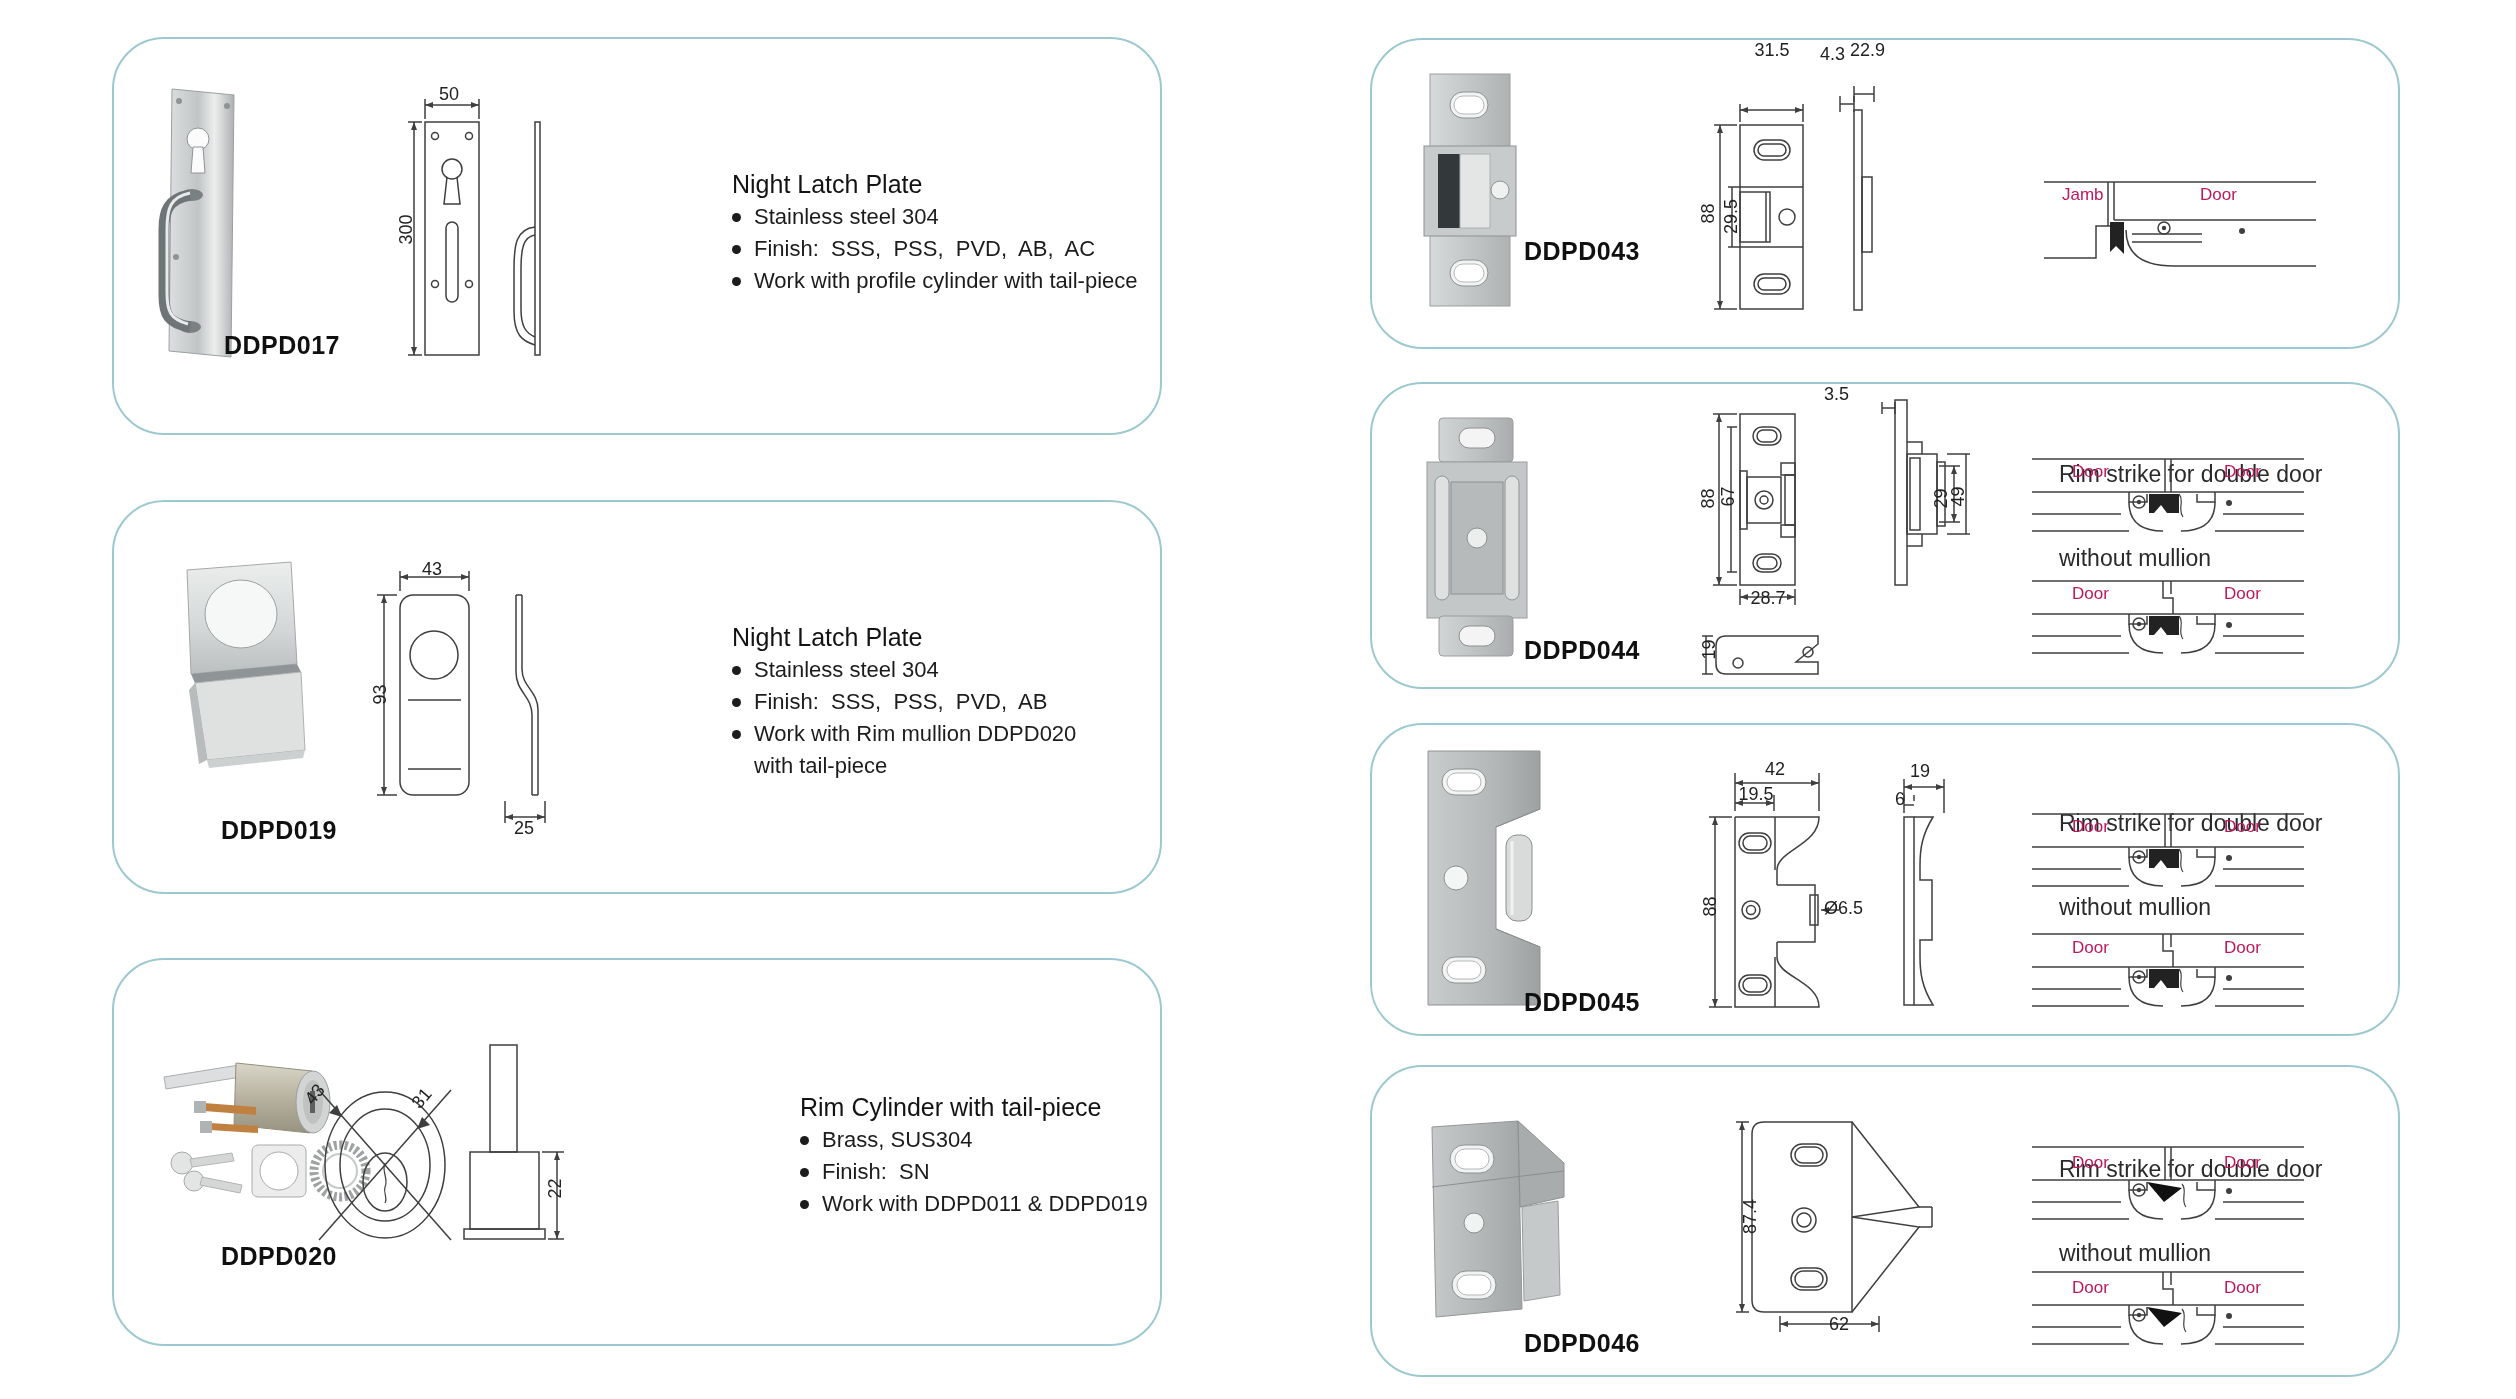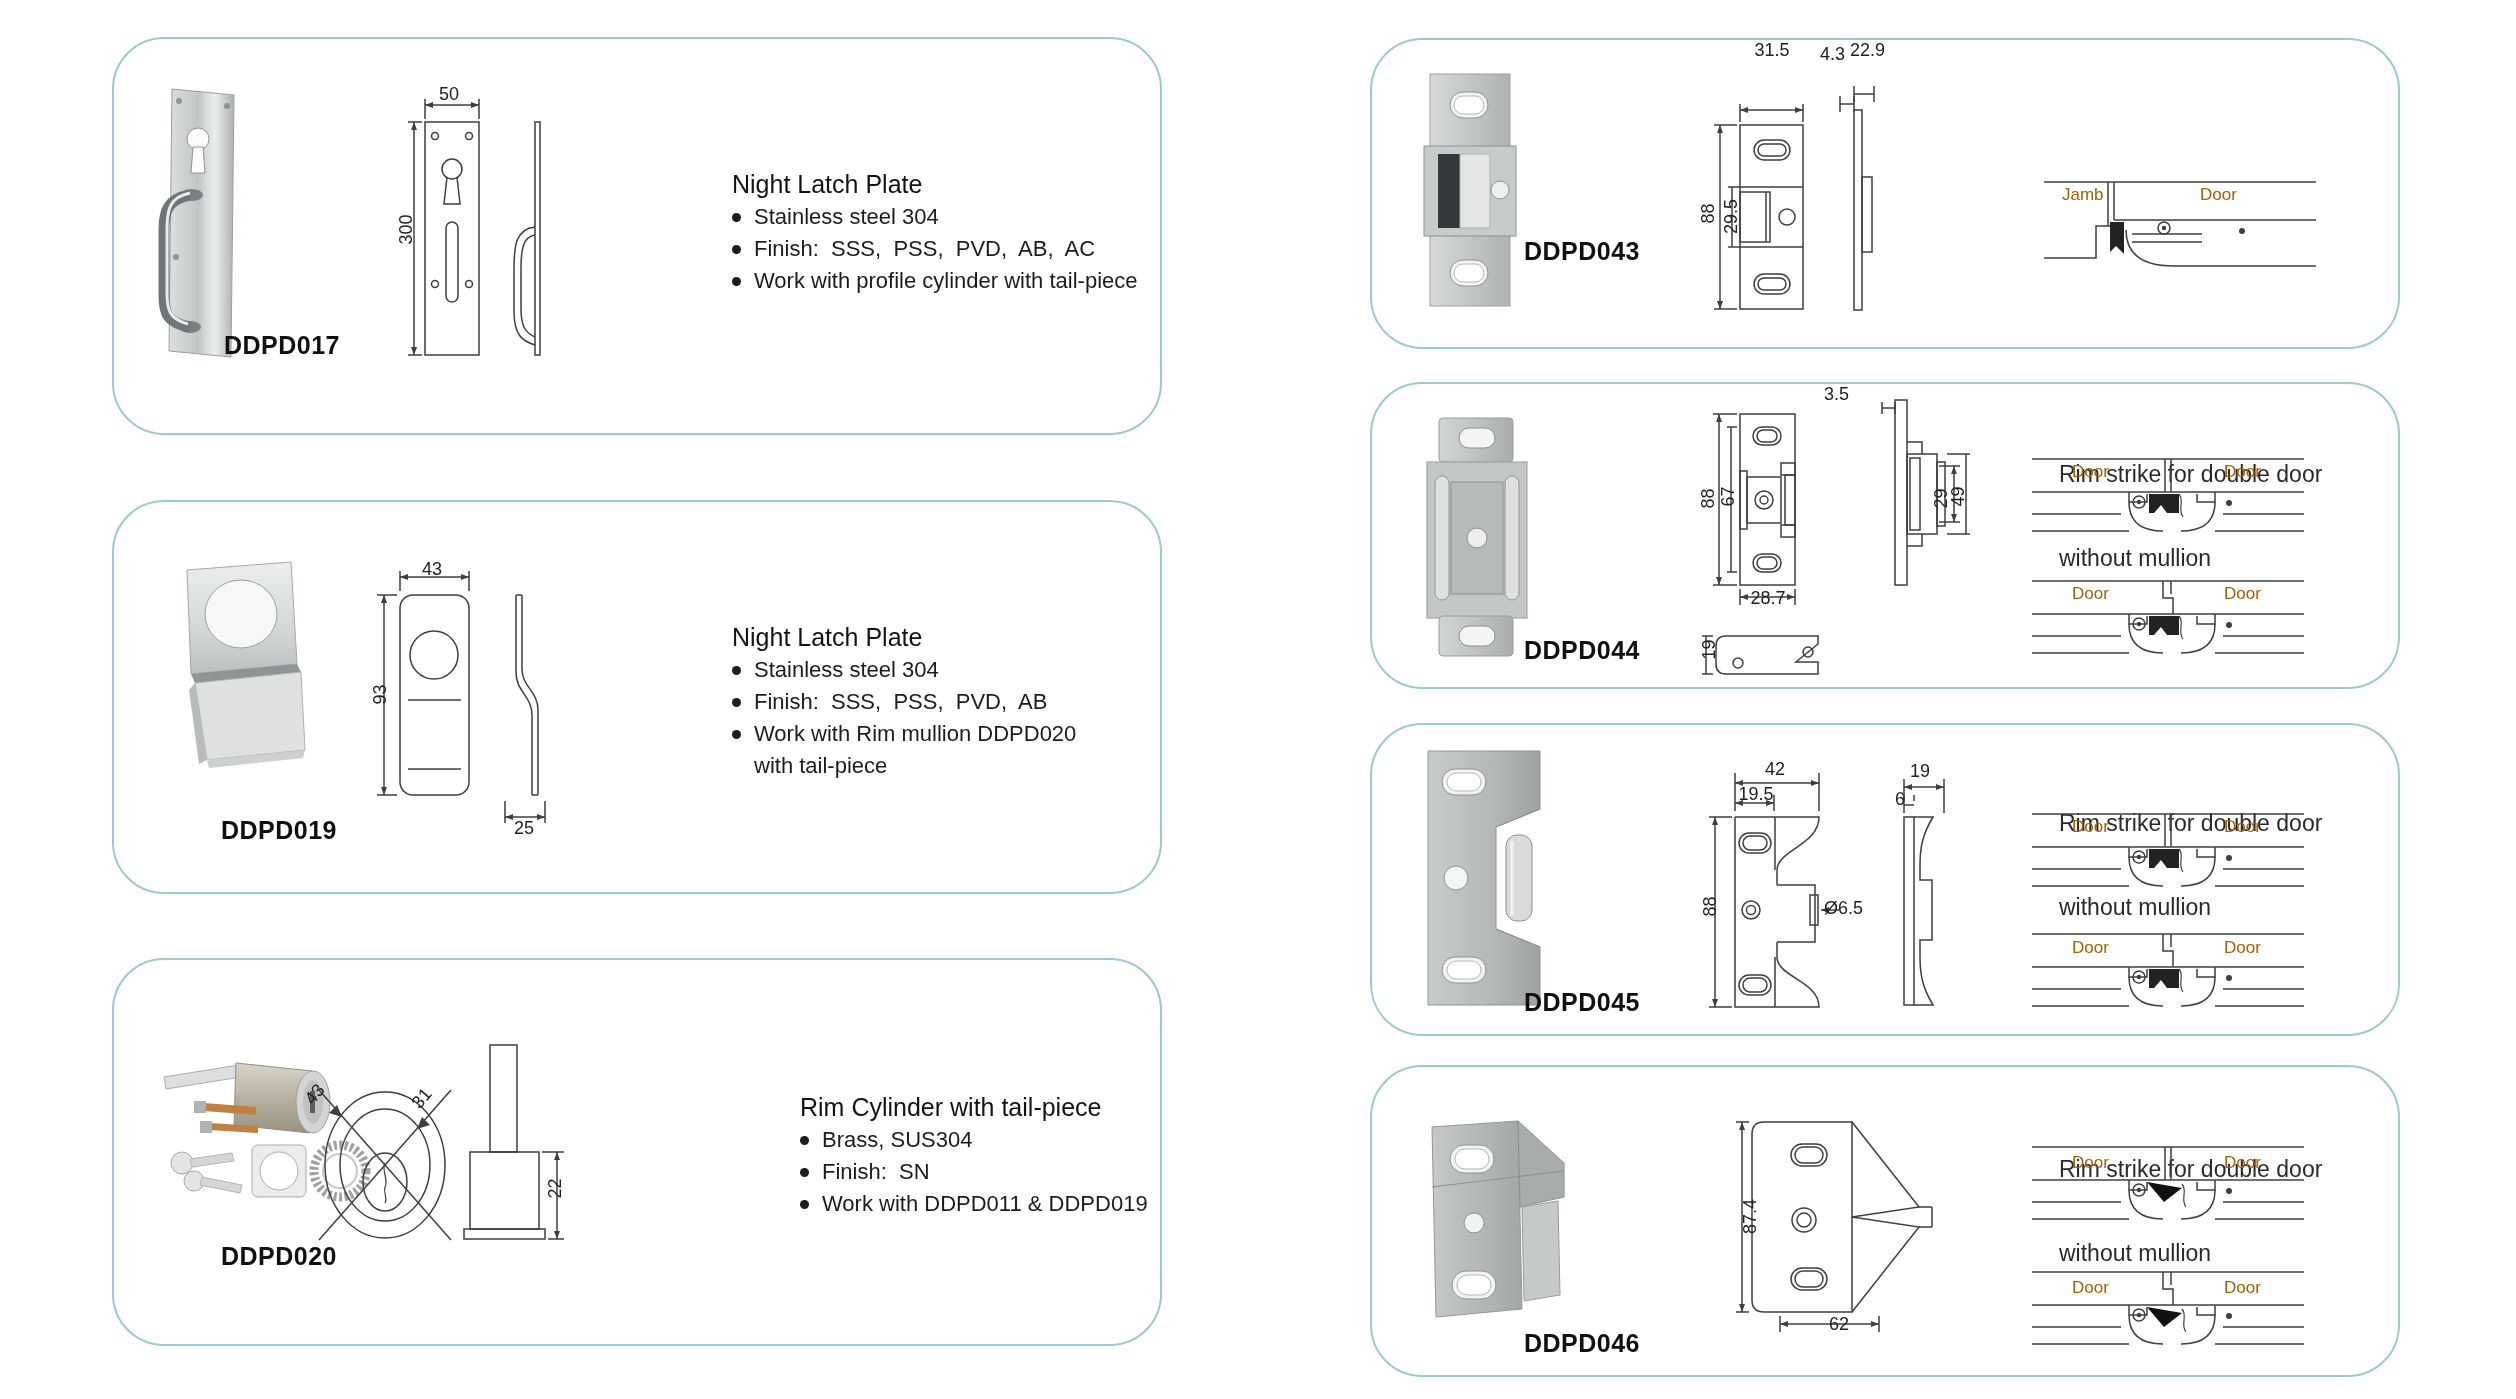--- a/index.html
+++ b/index.html
@@ -10,21 +10,21 @@
   .model{position:absolute;font-weight:700;font-size:25px;letter-spacing:.5px;color:#101010;text-align:center;width:200px}
   .title{font-weight:400;font-size:25px;color:#131313;height:34px;display:flex;align-items:center;white-space:pre}
   .brow{display:flex;align-items:center;height:32px;font-size:22px;color:#1c1c1c;white-space:pre}
   .bdot{width:9px;height:9px;border-radius:50%;background:#1c1c1c;margin-right:13px;flex:none}
   .bcont{padding-left:22px}
   .dim{position:absolute;font-size:18px;color:#222;white-space:nowrap}
   .dimc{text-align:center}
   .rot{transform:rotate(-90deg);text-align:center}
   .rotd{transform:rotate(-50deg);text-align:center}
   .heading{position:absolute;font-size:23px;color:#2a2a2a;line-height:28px;white-space:pre}
-  .dlabel{position:absolute;font-size:17px;color:#a16207}
+  .dlabel{position:absolute;font-size:17px;color:#be185d}
   svg{display:block;overflow:visible}
   .ln{stroke:#3f3f3f;stroke-width:1.5;fill:none}
   .lnf{fill:#3f3f3f;stroke:none}
   .thin{stroke-width:1.2}
 </style>
 </head>
 <body>
 
 <div class="box" style="left:112px;top:37px;width:1046px;height:394px">
   <div class="abs" style="left:20px;top:40px">

